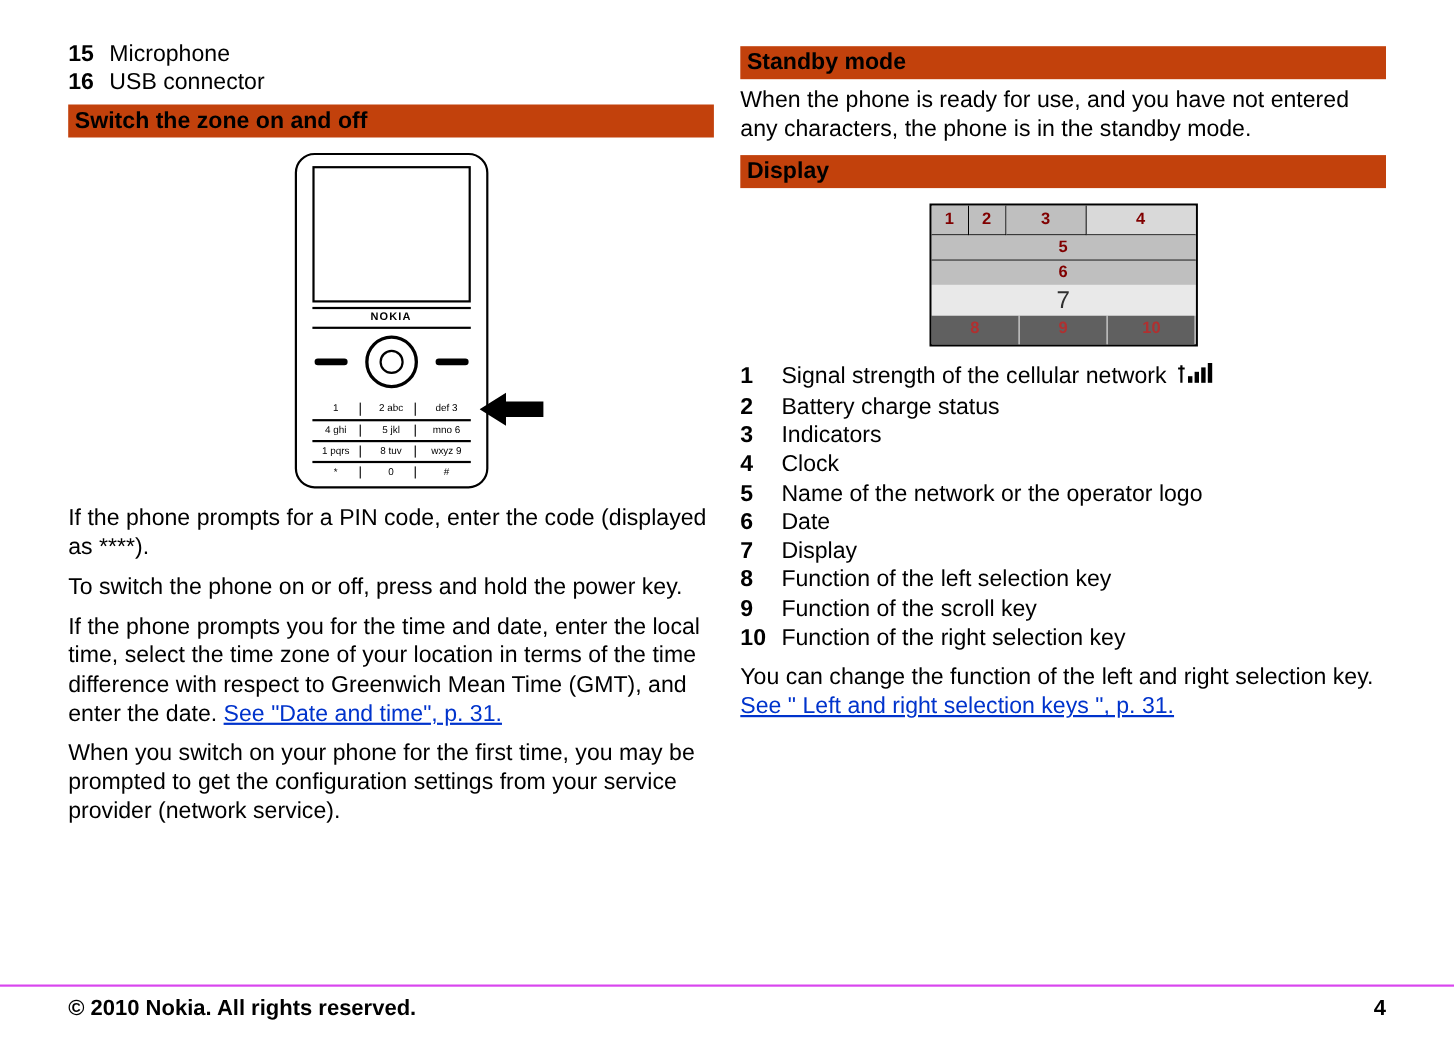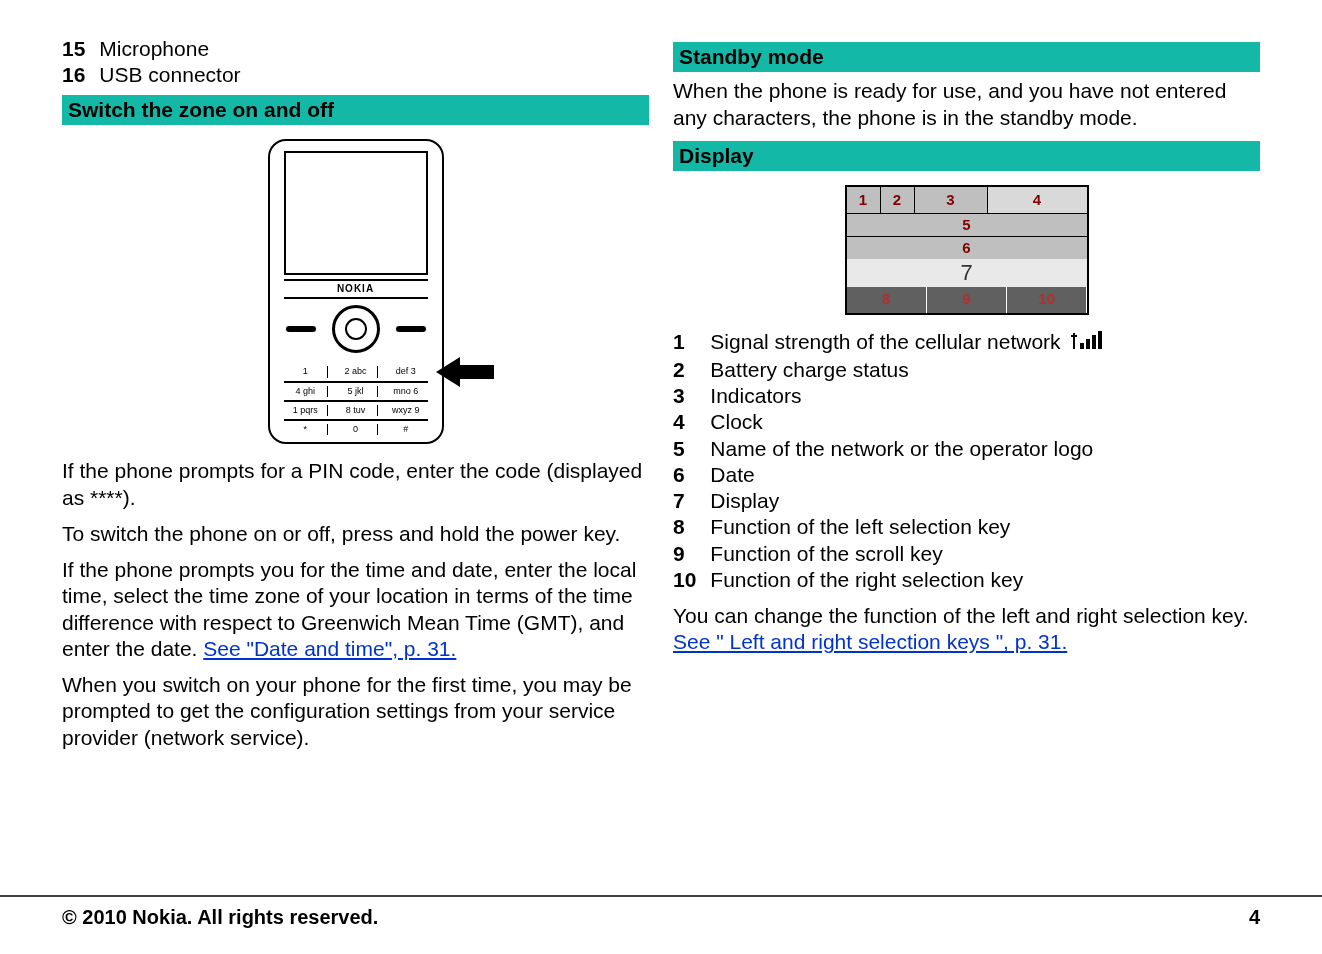--- a/index.html
+++ b/index.html
@@ -13,36 +13,36 @@
     position:relative;
     box-sizing:border-box;
     padding:36px 62px 0 62px;
   }
   .columns{
     display:flex;
     gap:24px;
   }
   .col{flex:1;min-width:0;}
   .hdr{
-    background:#14b8a6;
+    background:#c2410c;
     font-weight:700;
     padding:2px 6px;
     margin:6px 0 4px 0;
   }
   .numlist{display:table;border-spacing:0;}
   .numlist .row{display:table-row;}
   .numlist .n{display:table-cell;font-weight:700;padding-right:14px;white-space:nowrap;vertical-align:top;}
   .numlist .t{display:table-cell;vertical-align:top;}
   p{margin:10px 0;}
   a.link{color:#0033cc;text-decoration:underline;}
   .sig-icon{display:inline-block;vertical-align:-2px;margin-left:4px;}
   .footer{
     position:absolute;left:0;right:0;bottom:24px;
     padding:8px 62px 0 62px;
-    border-top:2px solid #404040;
+    border-top:2px solid #d946ef;
     display:flex;justify-content:space-between;align-items:center;
     font-weight:700;font-size:20px;
   }
   .phone-fig{display:flex;justify-content:center;margin:14px 0;}
   .disp-fig{display:flex;justify-content:center;margin:14px 0;}
   
   .phone{
     width:160px;border:2px solid #000;border-radius:18px;
     display:flex;flex-direction:column;align-items:stretch;
     padding:6px 6px 4px 6px;position:relative;

